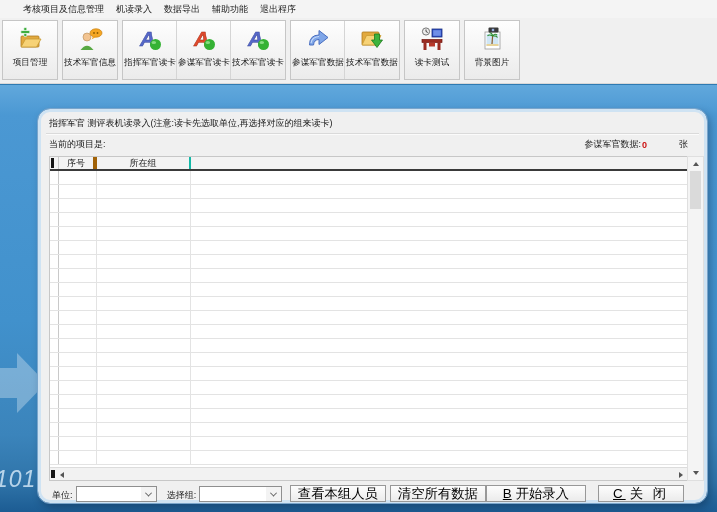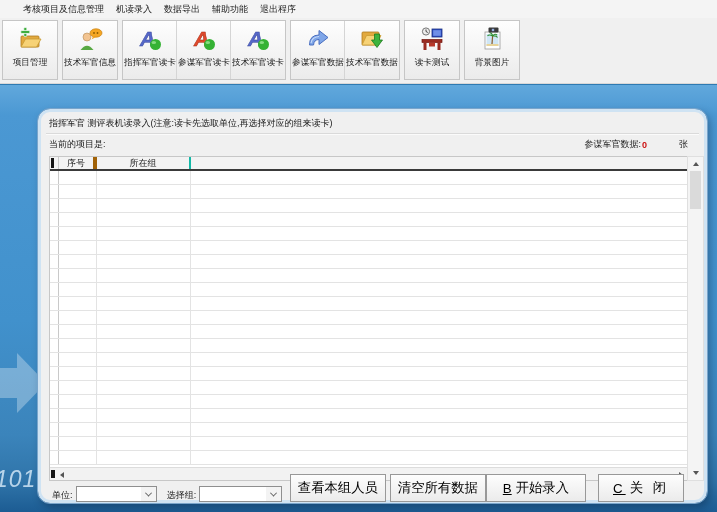--- a/index.html
+++ b/index.html
@@ -61,21 +61,21 @@
   .chev.up{ left:5px; top:5px; border-left:3px solid transparent; border-right:3px solid transparent; border-bottom:4px solid #555; }
   .chev.down{ left:5px; bottom:5px; border-left:3px solid transparent; border-right:3px solid transparent; border-top:4px solid #555; }
   .vthumb{ position:absolute; left:2px; top:14px; width:11px; height:38px; background:#dadada; }
   
   .dlg-controls{ position:absolute; left:8px; right:16px; top:373px; height:17px; display:flex; align-items:flex-end; }
   .ctl-label{ white-space:nowrap; margin-right:3px; margin-left:3px; }
   .combo{ height:16px; background:#fff; border:1px solid #8f8f8f; display:flex; align-items:center; justify-content:flex-end; }
   .combo .cbtn{ width:15px; height:14px; background:#f3f3f3; display:flex; align-items:center; justify-content:center; }
   .combo1{ width:104px; } .combo2{ width:106px; margin-right:4px; }
   .cchev{ width:5px; height:5px; border-right:1px solid #606060; border-bottom:1px solid #606060; transform:rotate(45deg) translate(-1px,-1px); }
-  .pbtn{ height:28px; padding:0 7px; background:linear-gradient(#fdfdfd,#ebebeb); border:1px solid #989898; display:flex; align-items:center; white-space:nowrap; cursor:default; margin-left:4px; }
+  .pbtn{ height:17px; padding:0 7px; background:linear-gradient(#fdfdfd,#ebebeb); border:1px solid #989898; display:flex; align-items:center; white-space:nowrap; cursor:default; margin-left:4px; }
   .pbtn .accel{ text-decoration:underline; margin-right:4px; }
   .btn-start{ margin-left:auto; padding:0 16px; }
   .btn-close{ margin-left:12px; margin-right:4px; padding:0 14px; letter-spacing:3px; }
   .sp16{ margin-left:10px; }
 </style>
 </head>
 <body>
 
 <div class="menubar">
   <span class="menu-item">考核项目及信息管理</span>

